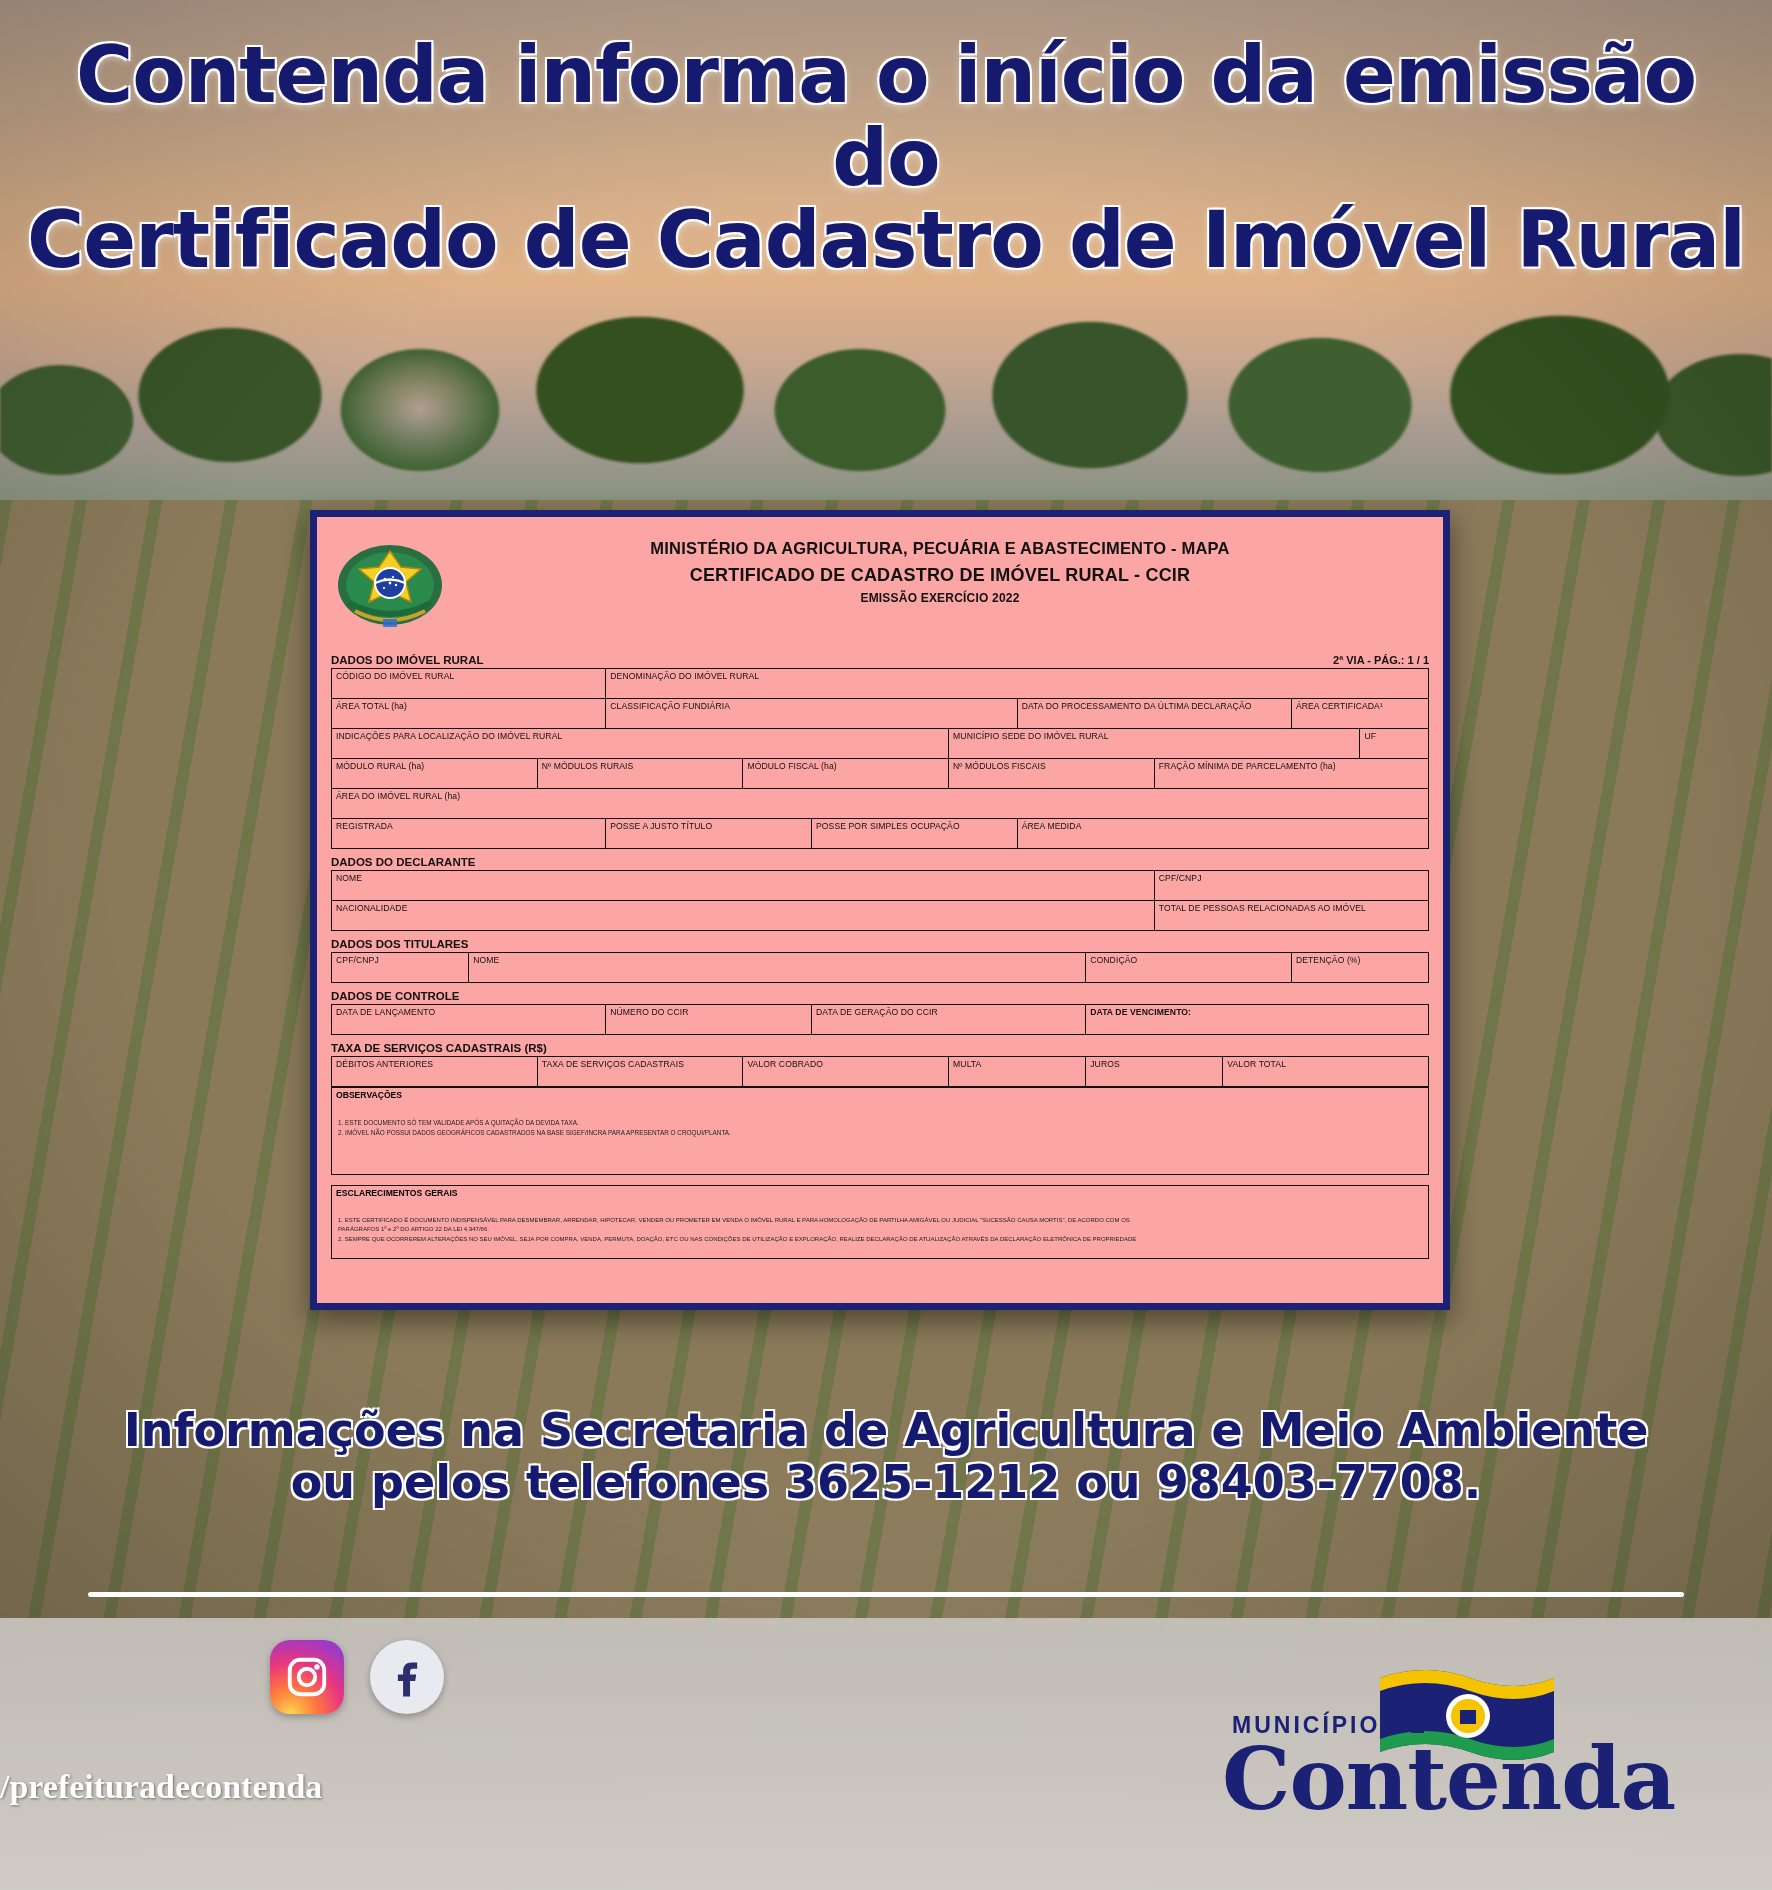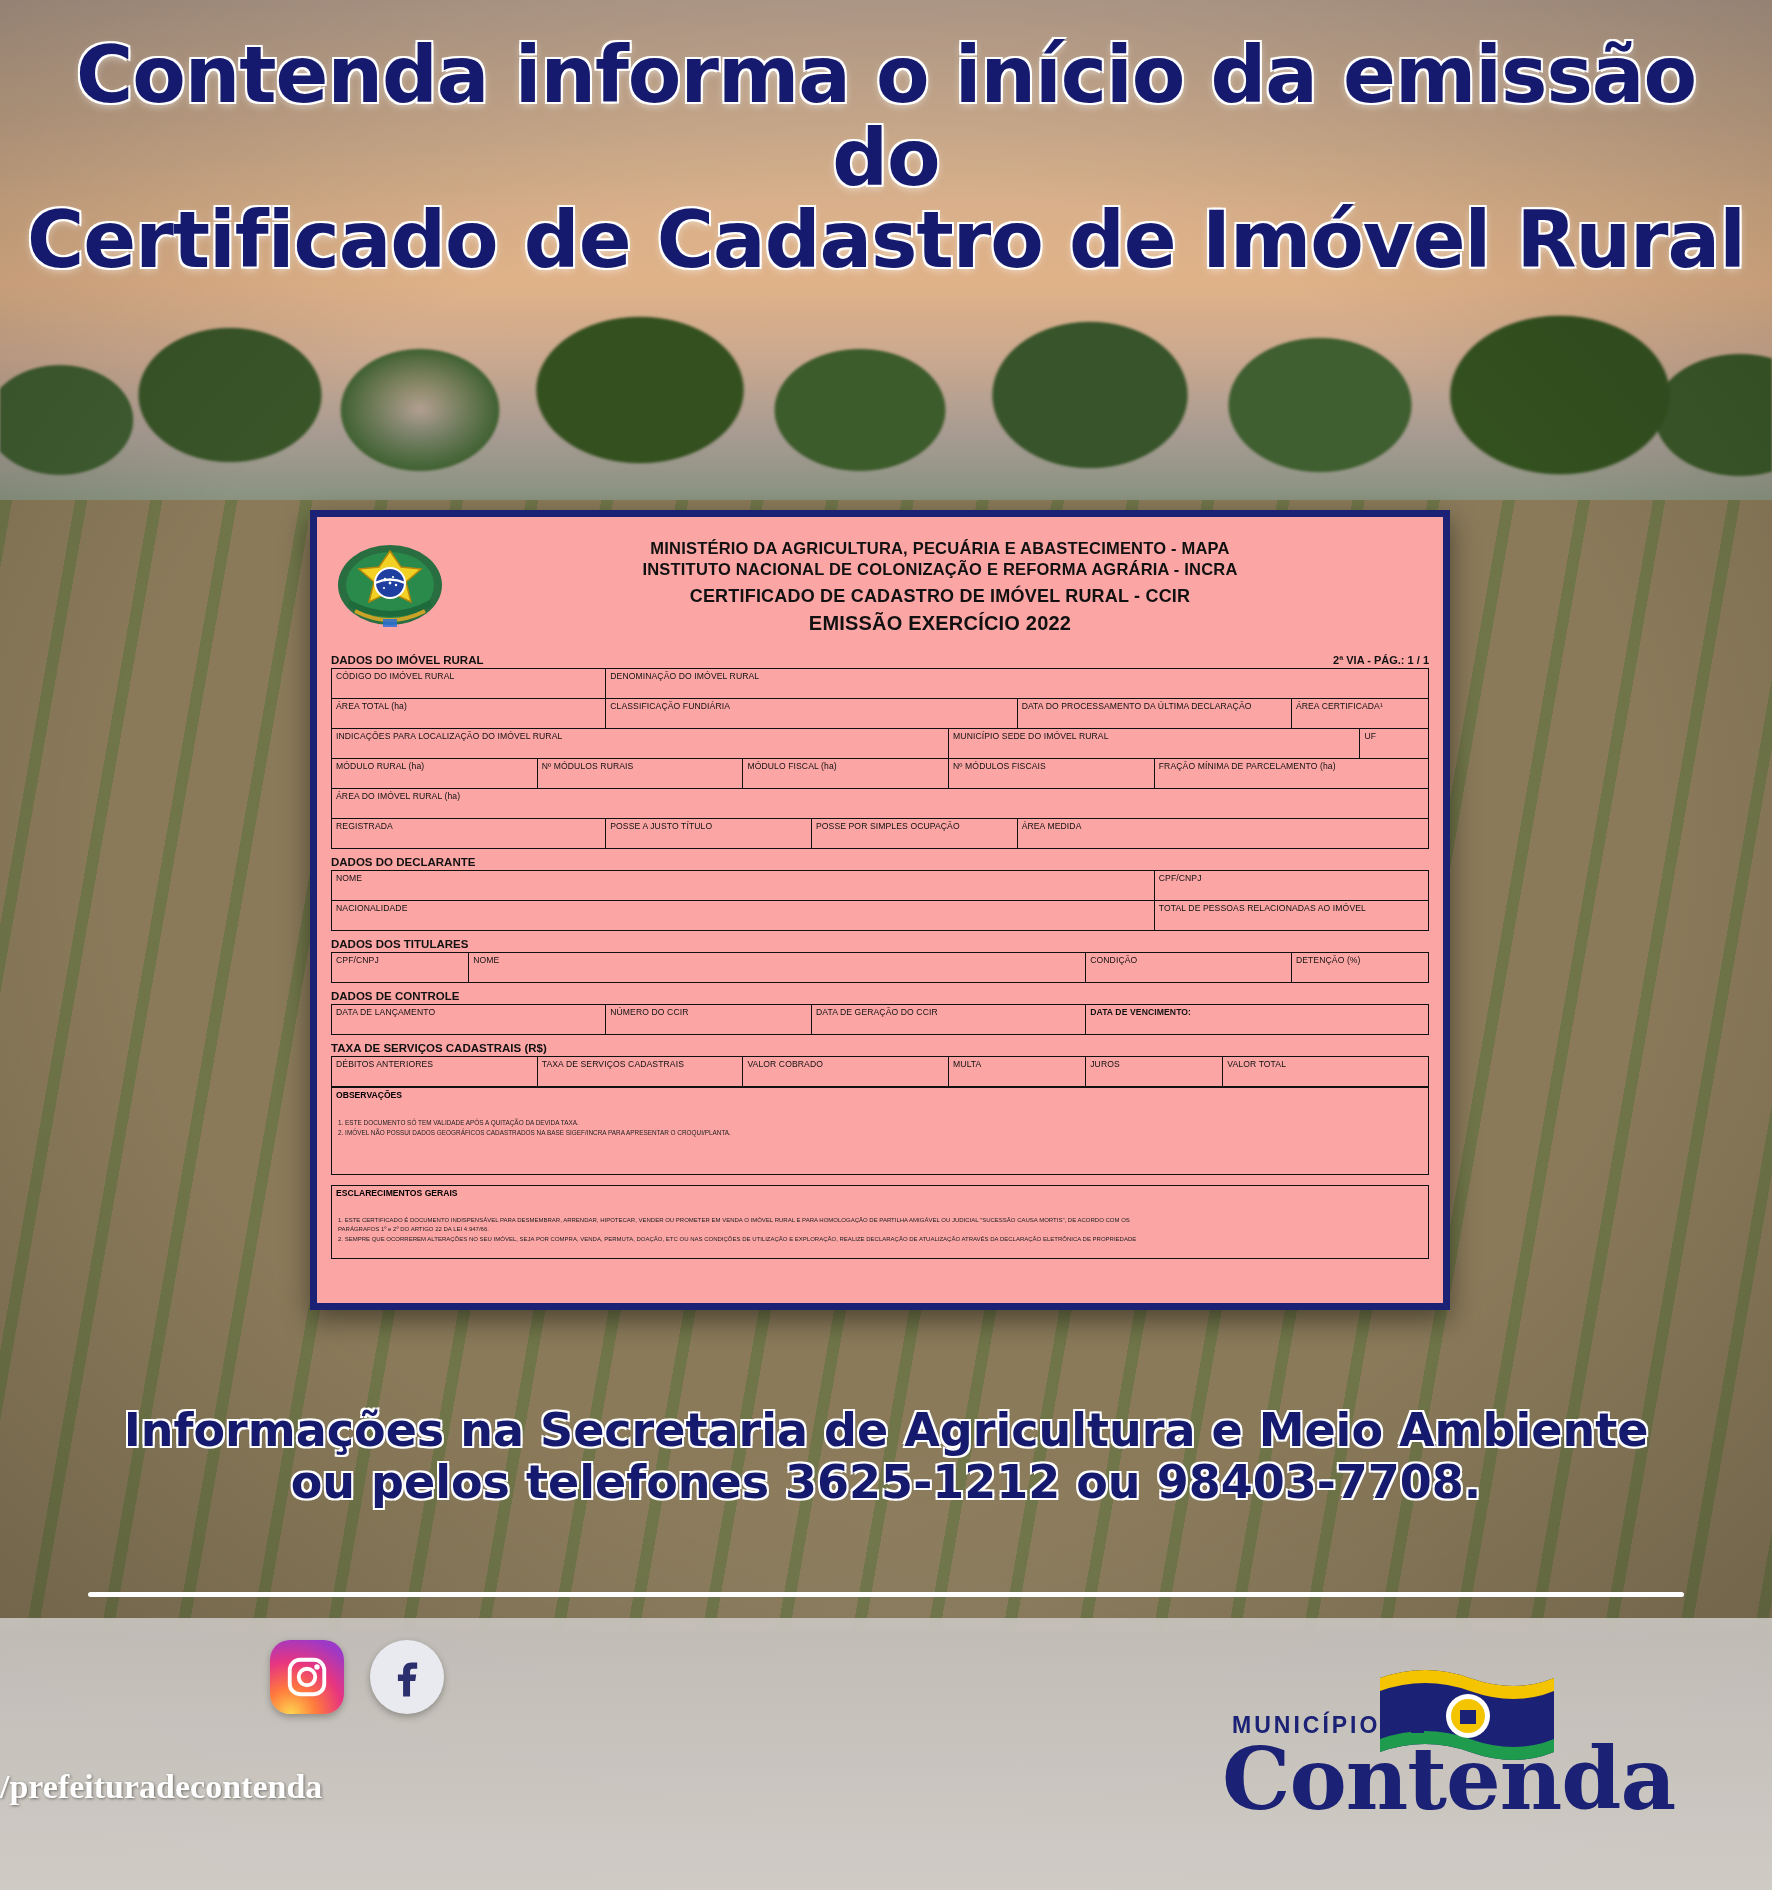--- a/index.html
+++ b/index.html
@@ -89,21 +89,21 @@
     padding: 10px 14px 6px 14px;
     overflow: hidden;
   }
   .cert-head { display: flex; align-items: flex-start; gap: 10px; padding: 6px 4px 10px 4px; }
   .brasao { width: 110px; height: 104px; flex: none; }
   .cert-titles { flex: 1; text-align: center; padding-top: 6px; }
   .cert-titles div { font-weight: bold; color: #111; letter-spacing: .2px; }
   .ct1 { font-size: 16.5px; }
   .ct2 { font-size: 16.5px; margin-top: 2px; }
   .ct3 { font-size: 18px; margin-top: 7px; }
-  .ct4 { font-size: 20px; margin-top: 5px; }
+  .ct4 { font-size: 12px; margin-top: 5px; }
 
   .sec-title {
     font-size: 11.5px; font-weight: bold; color: #111;
     margin: 7px 0 2px 0; display:flex; justify-content: space-between; align-items:flex-end;
   }
   .sec-title .via { font-weight: bold; font-size: 11px; }
 
   table.grid { width: 100%; border-collapse: collapse; table-layout: fixed; border-radius: 13px; }
   table.grid td {
     border: 1px solid #111;
@@ -198,21 +198,20 @@
       <circle cx="61" cy="52" r="1.2" fill="#fff"></circle>
         <circle cx="49" cy="55" r="1.1" fill="#fff"></circle>
       <circle cx="55" cy="50" r="1.4" fill="#fff"></circle>
       <path d="M40 50 q15 -7 30 0" stroke="#ffffff" stroke-width="2.4" fill="none"></path>
       <path d="M14 70 q41 22 82 0" stroke="#1d6a3a" stroke-width="6" fill="none"></path>
       <path d="M20 78 q35 18 70 0" stroke="#c9a227" stroke-width="4" fill="none"></path>
       <rect x="48" y="86" width="14" height="8" fill="#2a6fd6" opacity=".85"></rect>
     </svg>
     <div class="cert-titles">
       <div class="ct1">MINISTÉRIO DA AGRICULTURA, PECUÁRIA E ABASTECIMENTO - MAPA</div>
-      <div class="ct2">INSTITUTO NACIONAL DE COLONIZAÇÃO E REFORMA AGRÁRIA - INCRA</div>
       <div class="ct3">CERTIFICADO DE CADASTRO DE IMÓVEL RURAL - CCIR</div>
       <div class="ct4">EMISSÃO EXERCÍCIO 2022</div>
     </div>
   </div>
 
   <div class="sec-title">
     <span>DADOS DO IMÓVEL RURAL</span>
     <span class="via">2ª VIA - PÁG.: 1 / 1</span>
   </div>
   <table class="grid">

